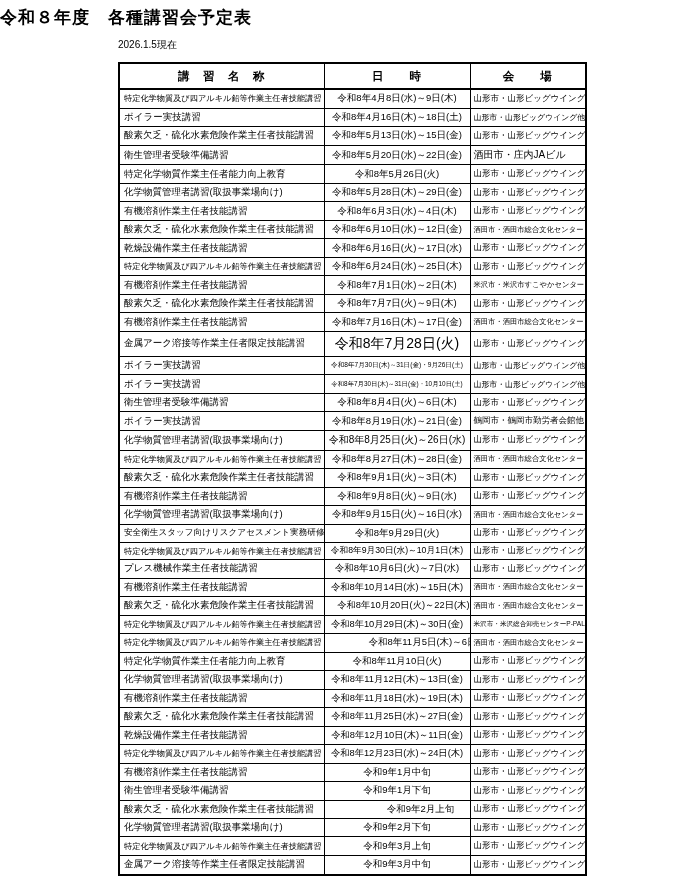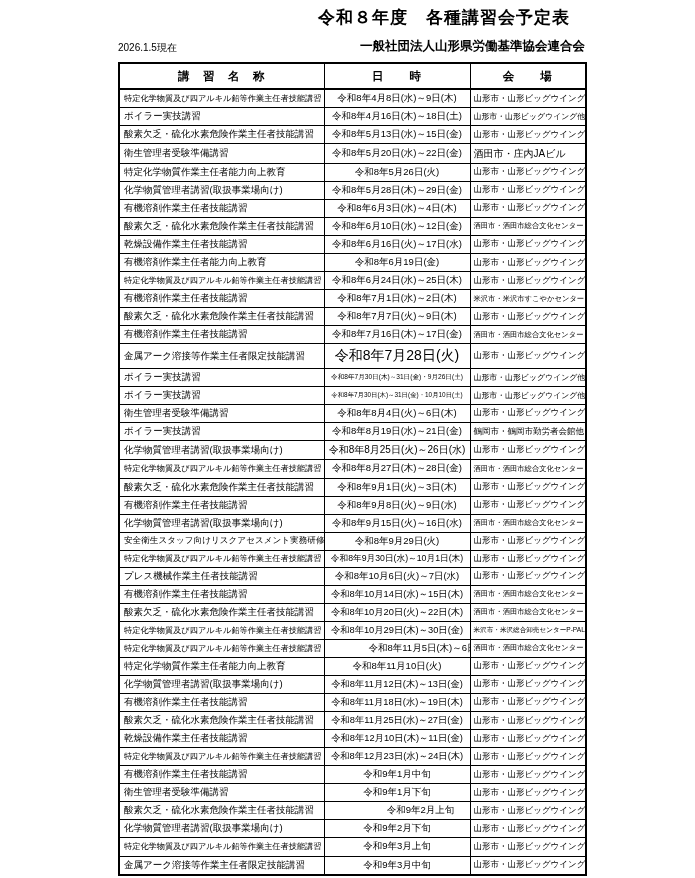--- a/index.html
+++ b/index.html
@@ -2,21 +2,21 @@
 <html><head>
 <meta charset="utf-8">
 <style>
   html,body{margin:0;padding:0;}
   body{
     width:695px;height:878px;position:relative;background:#ffffff;
     font-family:"Liberation Sans","DejaVu Sans",sans-serif;color:#000;
     -webkit-font-smoothing:antialiased;
   }
   .title{
-    position:absolute;top:6px;left:0;width:570px;text-align:right;
+    position:absolute;top:6px;left:0;width:570px;text-align:left;
     font-size:17px;font-weight:bold;letter-spacing:1px;
   }
   .meta{
     position:absolute;top:38px;left:118px;width:467px;
     display:flex;justify-content:space-between;align-items:flex-end;
   }
   .as-of{font-size:10px;}
   .org{font-size:12.5px;font-weight:bold;}
   .table-wrap{position:absolute;top:62px;left:118px;width:467px;}
   table{
@@ -36,21 +36,20 @@
   td.c-date{text-align:center;font-size:9.5px;}
   td.c-venue{text-align:left;padding-left:3px;font-size:10px;}
 </style>
 </head>
 <body>
 
 <div>
   <div class="title">令和８年度　各種講習会予定表</div>
   <div class="meta">
     <span class="as-of">2026.1.5現在</span>
-    <span class="org">一般社団法人山形県労働基準協会連合会</span>
   </div>
   <div class="table-wrap">
     <table>
       <colgroup>
           <col class="c1">
           <col class="c2">
           <col class="c3">
         </colgroup>
       <thead>
         <tr>
@@ -99,25 +98,20 @@
             <td class="c-name" style="font-size: 9.5px;">酸素欠乏・硫化水素危険作業主任者技能講習</td>
             <td class="c-date" style="font-size: 9.5px;">令和8年6月10日(水)～12日(金)</td>
             <td class="c-venue" style="font-size: 7.3px;">酒田市・酒田市総合文化センター</td>
           </tr>
           <tr>
             <td class="c-name" style="font-size: 9.5px;">乾燥設備作業主任者技能講習</td>
             <td class="c-date" style="font-size: 9.5px;">令和8年6月16日(火)～17日(水)</td>
             <td class="c-venue" style="font-size: 8.5px;">山形市・山形ビッグウイング</td>
           </tr>
           <tr>
-            <td class="c-name" style="font-size: 9.5px;">有機溶剤作業主任者能力向上教育</td>
-            <td class="c-date" style="font-size: 9.5px;">令和8年6月19日(金)</td>
-            <td class="c-venue" style="font-size: 8.5px;">山形市・山形ビッグウイング</td>
-          </tr>
-          <tr>
             <td class="c-name" style="font-size: 8.2px;">特定化学物質及び四アルキル鉛等作業主任者技能講習</td>
             <td class="c-date" style="font-size: 9.5px;">令和8年6月24日(水)～25日(木)</td>
             <td class="c-venue" style="font-size: 8.5px;">山形市・山形ビッグウイング</td>
           </tr>
           <tr>
             <td class="c-name" style="font-size: 9.5px;">有機溶剤作業主任者技能講習</td>
             <td class="c-date" style="font-size: 9.5px;">令和8年7月1日(水)～2日(木)</td>
             <td class="c-venue" style="font-size: 7.3px;">米沢市・米沢市すこやかセンター</td>
           </tr>
           <tr>
@@ -195,21 +189,21 @@
             <td class="c-date" style="font-size: 9.5px;">令和8年10月6日(火)～7日(水)</td>
             <td class="c-venue" style="font-size: 8.5px;">山形市・山形ビッグウイング</td>
           </tr>
           <tr>
             <td class="c-name" style="font-size: 9.5px;">有機溶剤作業主任者技能講習</td>
             <td class="c-date" style="font-size: 9.3px;">令和8年10月14日(水)～15日(木)</td>
             <td class="c-venue" style="font-size: 7.3px;">酒田市・酒田市総合文化センター</td>
           </tr>
           <tr>
             <td class="c-name" style="font-size: 9.5px;">酸素欠乏・硫化水素危険作業主任者技能講習</td>
-            <td class="c-date" style="font-size: 9.3px;">令和8年10月20日(火)～22日(木)</td>
+            <td class="c-date" style="font-size: 9.3px; text-align: right;">令和8年10月20日(火)～22日(木)</td>
             <td class="c-venue" style="font-size: 7.3px;">酒田市・酒田市総合文化センター</td>
           </tr>
           <tr>
             <td class="c-name" style="font-size: 8.2px;">特定化学物質及び四アルキル鉛等作業主任者技能講習</td>
             <td class="c-date" style="font-size: 9.3px;">令和8年10月29日(木)～30日(金)</td>
             <td class="c-venue" style="font-size: 6.6px;">米沢市・米沢総合卸売センターP-PAL</td>
           </tr>
           <tr>
             <td class="c-name" style="font-size: 8.2px;">特定化学物質及び四アルキル鉛等作業主任者技能講習</td>
             <td class="c-date" style="font-size: 9.5px; padding-left: 44px;">令和8年11月5日(木)～6日(金)</td>

